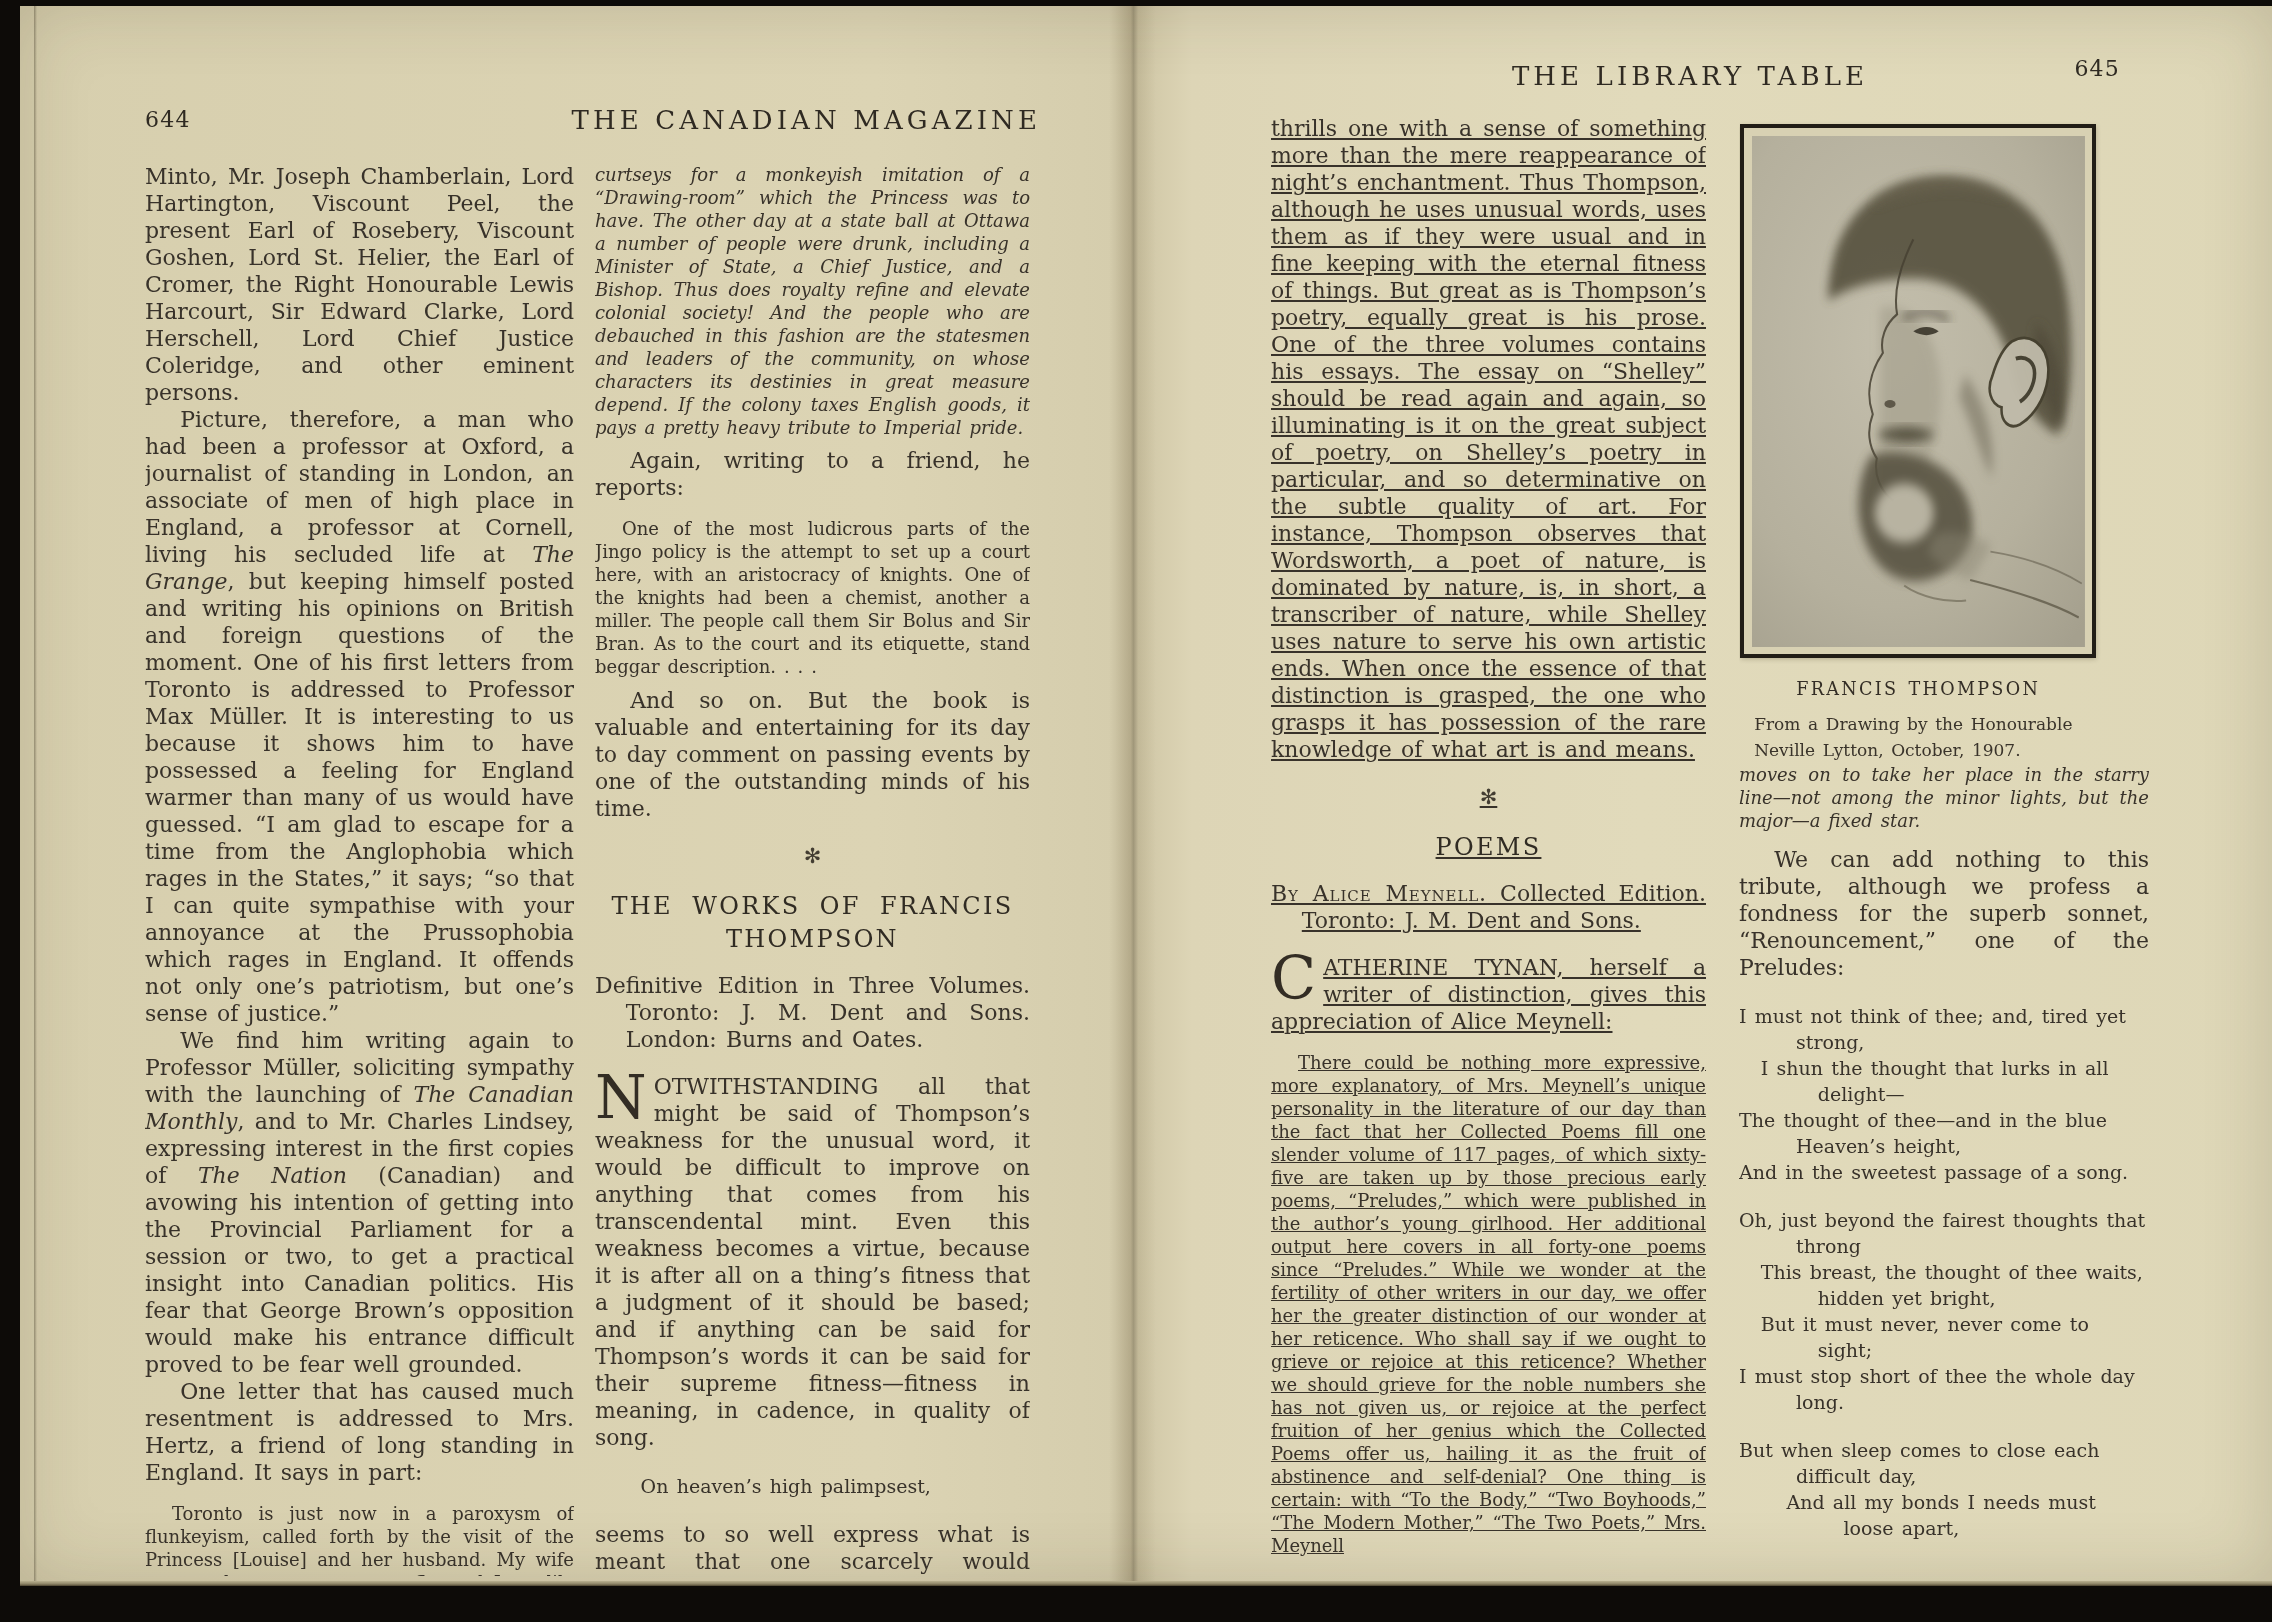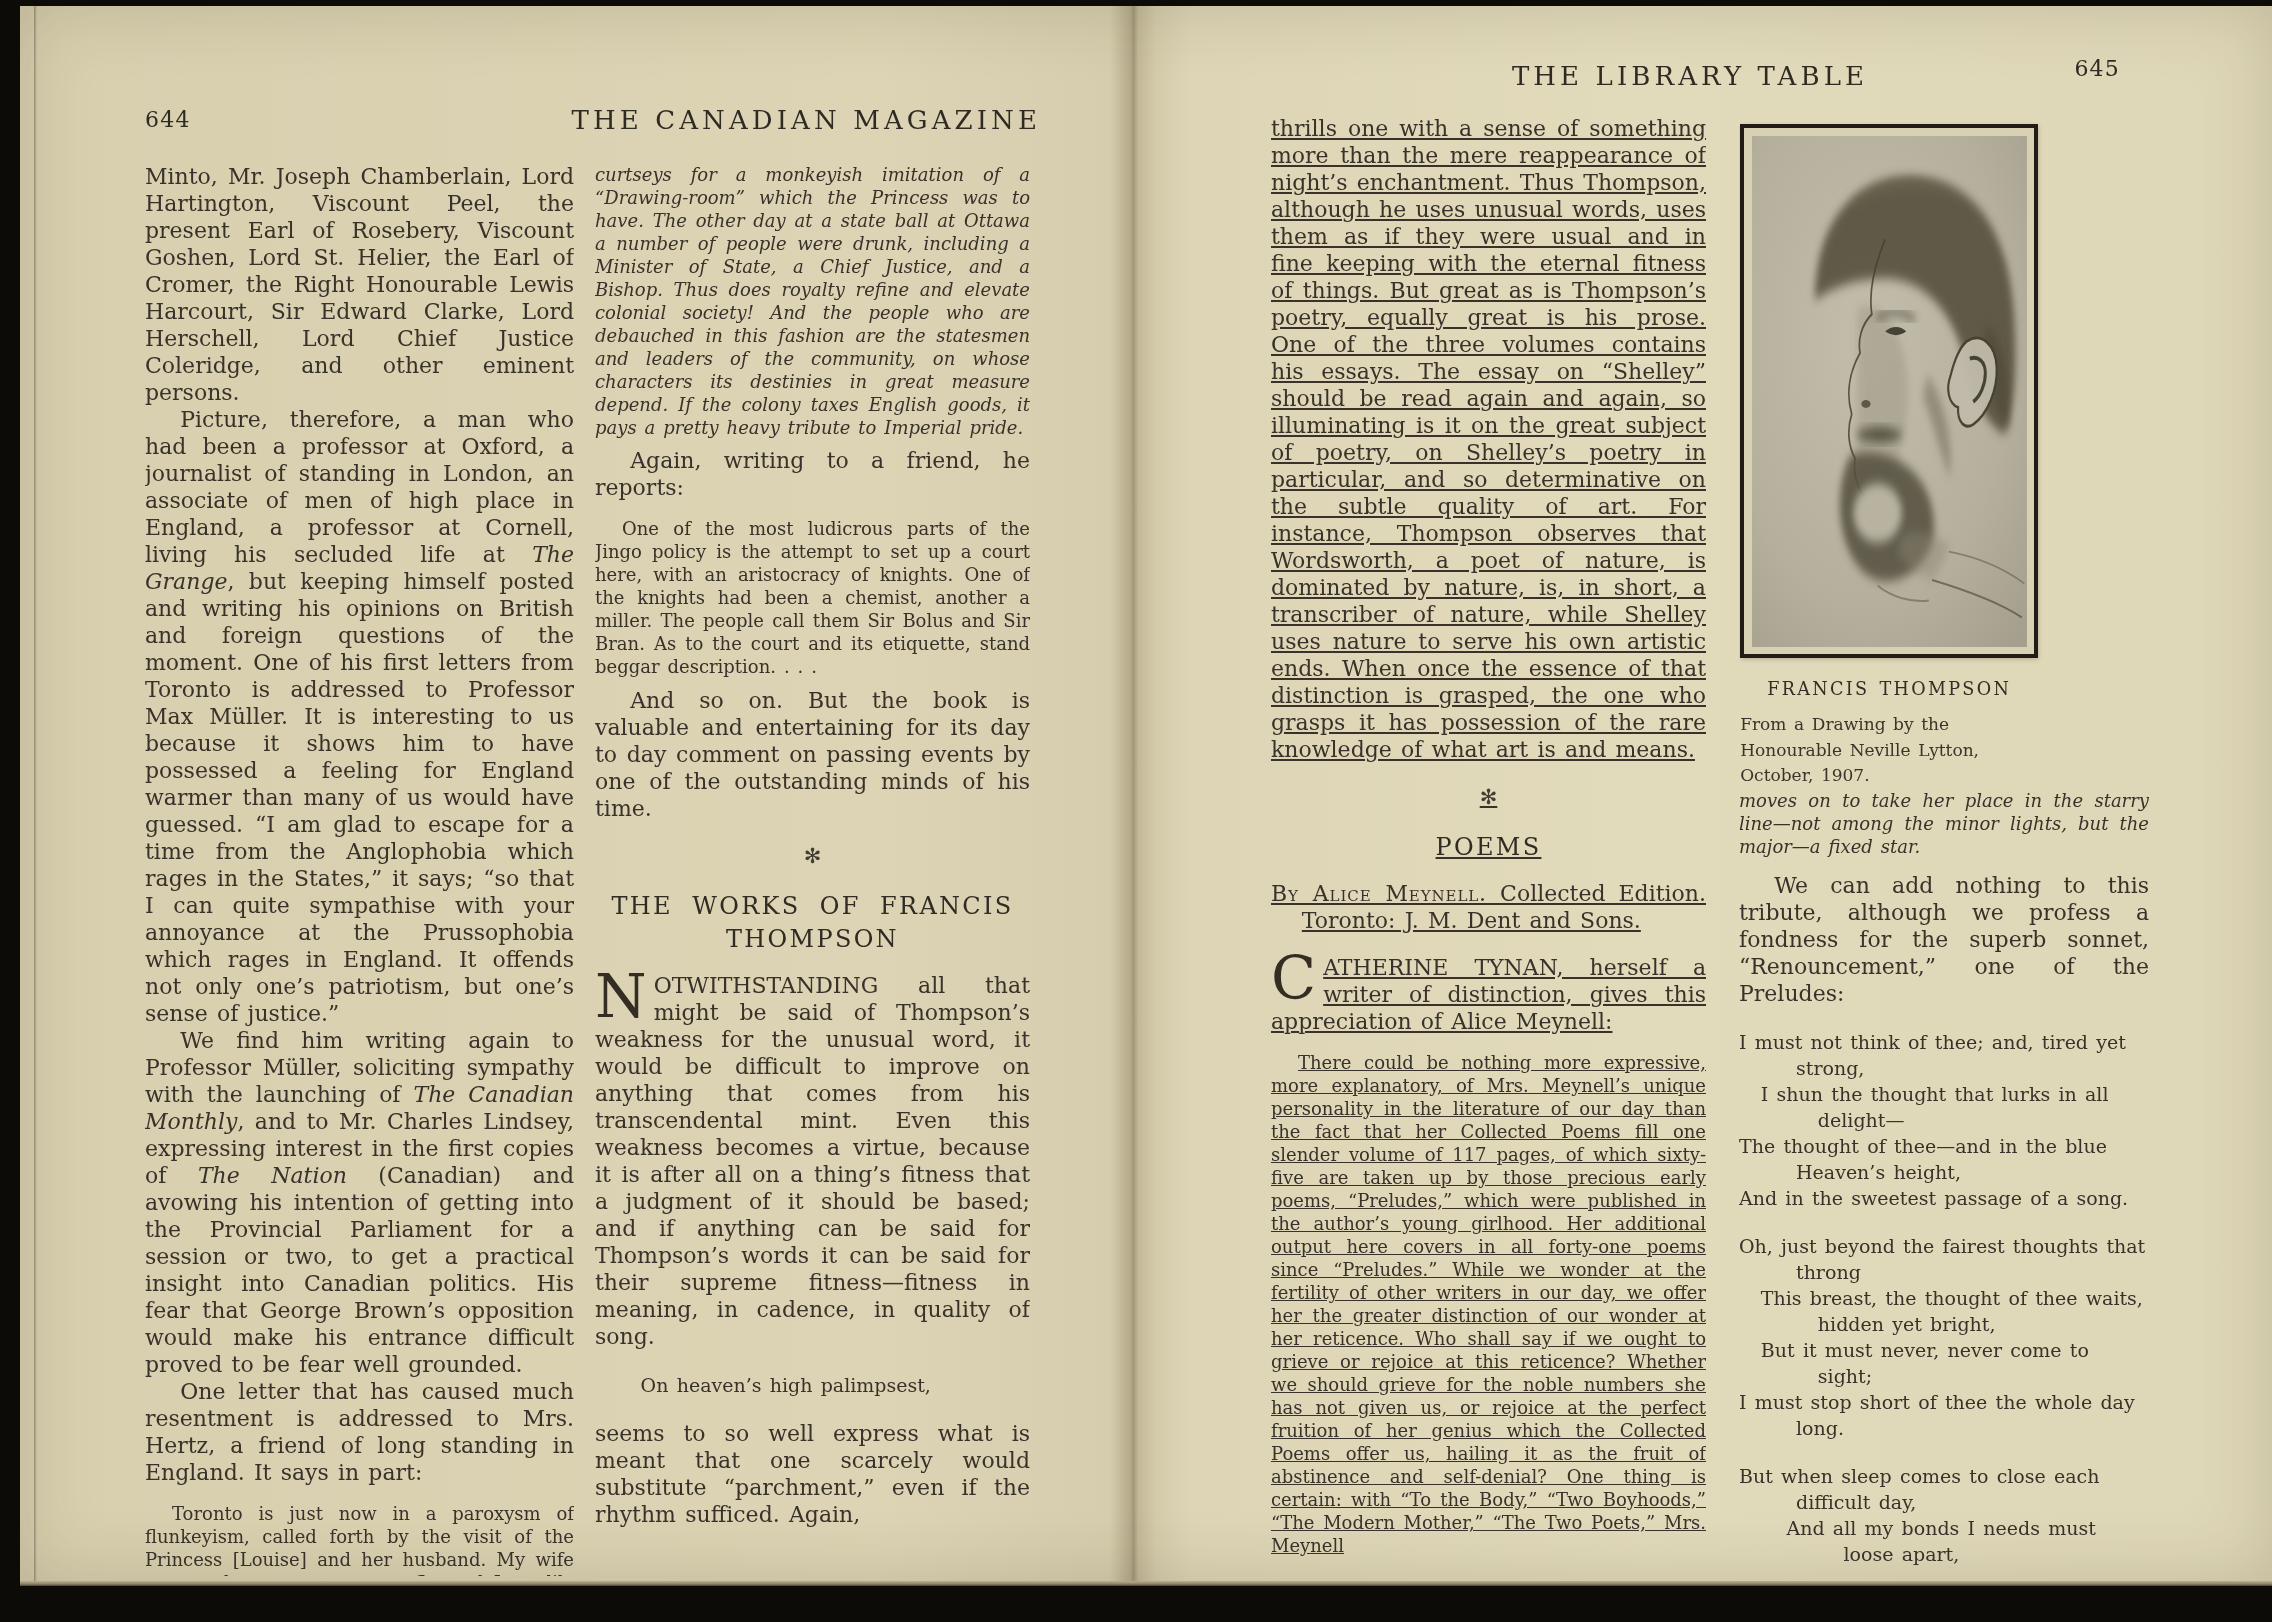--- a/index.html
+++ b/index.html
@@ -36,21 +36,21 @@
   .verse{margin:22px 0;}
   .verse.small{font-size:19px;line-height:26px;}
   .verse.inset{margin-left:2.4em;}
   .vline{padding-left:3em;text-indent:-3em;text-align:left;}
   .vline.i1{margin-left:1.15em;}
   .vline.i2{margin-left:2.5em;}
   .col .quote.poemlead{margin-bottom:14px;}
   i{font-style:italic;}
 
   
-  .figure{width:298px;margin:9.4px 0 0 1.2px;}
+  .figure{width:356px;margin:9.4px 0 0 1.2px;}
   .frame{border:4.1px solid #211d16;background:#d8d1b3;padding:7.6px;box-shadow:1.2px 1.8px 4.7px rgba(40,30,10,.25);}
   .photo{width:100%;height:511px;background:#b3ae9c;overflow:hidden;}
   .photo svg{display:block;width:100%;height:100%;}
   .figcap{text-align:center;font-size:17.6px;letter-spacing:2.3px;margin-top:17.6px;color:#332d25;}
   .figcredit{text-align:left;font-size:17px;line-height:1.5;margin:9.4px auto 0 auto;max-width:328px;color:#3a342b;}
 </style>
 </head>
 <body>
 
 <div class="paper">
@@ -71,20 +71,21 @@
       <div class="para">One letter that has caused much resentment is addressed to Mrs. Hertz, a friend of long standing in England. It says in part:</div>
       <div class="quote">Toronto is just now in a paroxysm of flunkeyism, called forth by the visit of the Princess [Louise] and her husband. My wife proposed to me at once to fly, and I readily consented, though I should rather have preferred to stay and stand aloof. We left all our neighbours (literally) practising presentation bows and</div>
     </div>
   <div class="col" style="left:575px;top:157px;width:435px;height:1413px;">
       <div class="quote ni">curtseys for a monkeyish imitation of a “Drawing-room” which the Princess was to have. The other day at a state ball at Ottawa a number of people were drunk, including a Minister of State, a Chief Justice, and a Bishop. Thus does royalty refine and elevate colonial society! And the people who are debauched in this fashion are the statesmen and leaders of the community, on whose characters its destinies in great measure depend. If the colony taxes English goods, it pays a pretty heavy tribute to Imperial pride.</div>
       <div class="para">Again, writing to a friend, he reports:</div>
       <div class="quote">One of the most ludicrous parts of the Jingo policy is the attempt to set up a court here, with an aristocracy of knights. One of the knights had been a chemist, another a miller. The people call them Sir Bolus and Sir Bran. As to the court and its etiquette, stand beggar description. . . .</div>
       <div class="para">And so on. But the book is valuable and entertaining for its day to day comment on passing events by one of the outstanding minds of his time.</div>
       <div class="star">✻</div>
       <div class="heading">THE WORKS OF FRANCIS<br>THOMPSON</div>
+      <div class="cite">Definitive Edition in Three Volumes. Toronto: J. M. Dent and Sons. London: Burns and Oates.</div>
       <div class="para drop"><span class="dropcap">N</span>OTWITHSTANDING all that might be said of Thompson’s weakness for the unusual word, it would be difficult to improve on anything that comes from his transcendental mint. Even this weakness becomes a virtue, because it is after all on a thing’s fitness that a judgment of it should be based; and if anything can be said for Thompson’s words it can be said for their supreme fitness—fitness in meaning, in cadence, in quality of song.</div>
       <div class="verse small inset">
         <div class="vline i0">On heaven’s high palimpsest,</div>
       </div>
       <div class="para ni">seems to so well express what is meant that one scarcely would substitute “parchment,” even if the rhythm sufficed. Again,</div>
     </div>
 
   <div class="col" style="left:1251px;top:109px;width:435px;height:1460px;text-decoration:underline;">
       <div class="para ni">thrills one with a sense of something more than the mere reappearance of night’s enchantment. Thus Thompson, although he uses unusual words, uses them as if they were usual and in fine keeping with the eternal fitness of things. But great as is Thompson’s poetry, equally great is his prose. One of the three volumes contains his essays. The essay on “Shelley” should be read again and again, so illuminating is it on the great subject of poetry, on Shelley’s poetry in particular, and so determinative on the subtle quality of art. For instance, Thompson observes that Wordsworth, a poet of nature, is dominated by nature, is, in short, a transcriber of nature, while Shelley uses nature to serve his own artistic ends. When once the essence of that distinction is grasped, the one who grasps it has possession of the rare knowledge of what art is and means.</div>
       <div class="star">✻</div>

